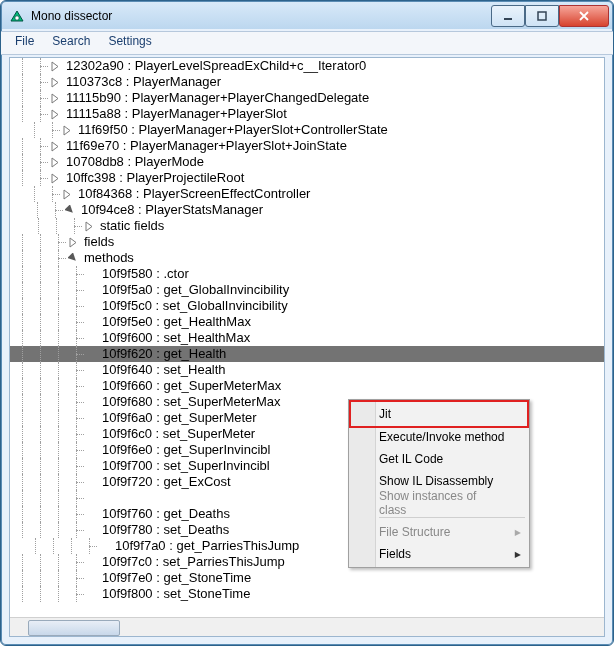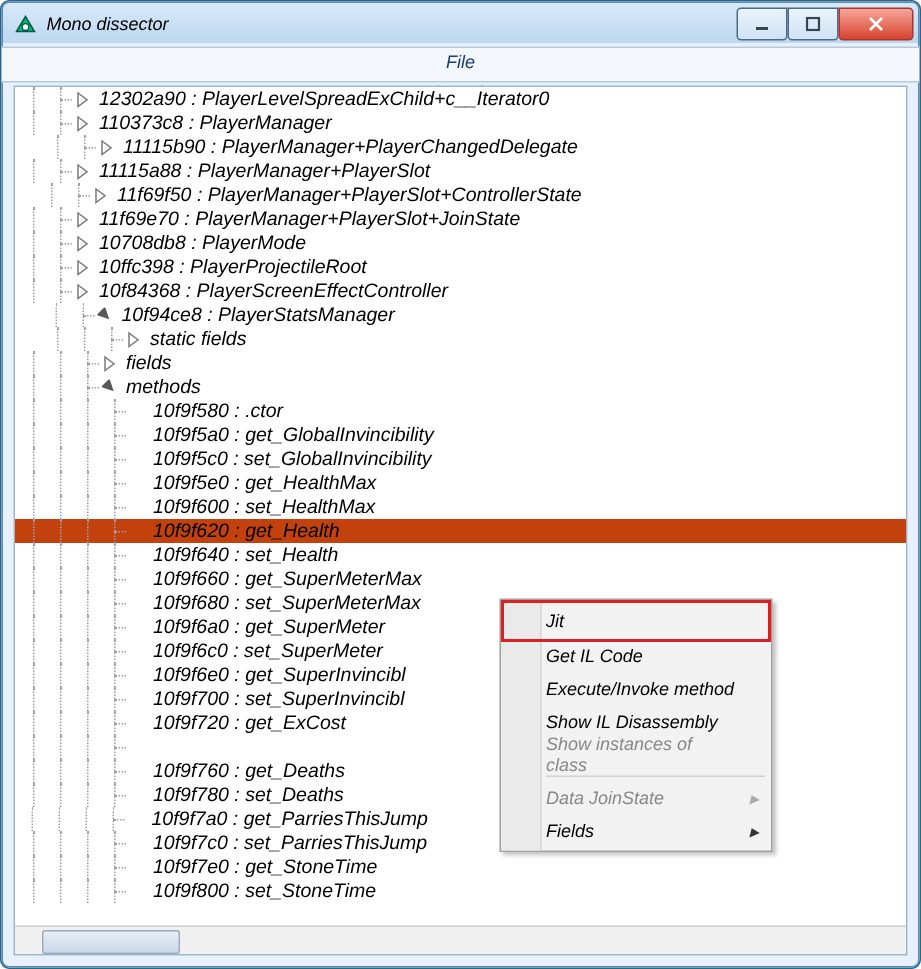--- a/index.html
+++ b/index.html
@@ -2,69 +2,68 @@
 <html><head>
 <meta charset="utf-8">
 <style>
   html,body{margin:0;padding:0;font-family:"Segoe UI",Tahoma,sans-serif;font-size:12px;background:#fff}
   .window{
     width:614px;height:646px;box-sizing:border-box;
     border:1px solid #2c628b;border-radius:6px;
     background:linear-gradient(#d9eaf9,#bcd7ef 28px,#e8f1fb 28px);
     position:relative;overflow:hidden;
     box-shadow:0 0 0 1px #5a8cb4 inset;
-    font-style:italic;
   }
   .titlebar{
     height:30px;display:flex;align-items:center;gap:6px;
     padding:0 0 0 8px;color:#000;
   }
   .app-icon{width:16px;height:16px}
   .title-text{flex:1;font-size:12px}
   .winbtns{display:flex;gap:0;margin-right:4px}
   .winbtn{
     width:32px;height:20px;border:1px solid #4a6a87;border-radius:0 0 3px 3px;
     background:linear-gradient(#eaf3fb,#cfe3f5);display:flex;align-items:center;justify-content:center;
     font-size:10px;color:#345;
   }
   .winbtn.close{background:linear-gradient(#f7a69a,#d7432e);color:#fff;width:48px;border-color:#a33;}
   .winbtn.min{border-top-left-radius:3px}
   .winbtn.close{border-top-right-radius:3px}
   .menubar{
     height:22px;background:#f3f6fa;border-top:1px solid #b6c8dc;border-bottom:1px solid #b6c8dc;
-    display:flex;align-items:center;gap:2px;padding:0 6px;flex-direction:column;
+    display:flex;align-items:flex-start;gap:2px;padding:0 6px;
   }
   .menuitem{padding:2px 8px;color:#1a3e6e;border-radius:3px}
   .client{
     position:absolute;top:56px;left:8px;right:8px;bottom:8px;
     border:1px solid #9cb6cf;background:#fff;box-sizing:border-box;
     overflow:hidden;
   }
   .tree{position:absolute;top:0;left:0;right:0;bottom:18px;overflow:auto;white-space:nowrap;font-family:"Segoe UI",Tahoma,sans-serif;font-size:13px;line-height:16px}
   .pad{display:inline-block;width:18px;height:16px;vertical-align:top;position:relative}
   .pad.line::before{content:"";position:absolute;left:8px;top:0;bottom:0;border-left:1px dotted #a0a0a0}
   .pad.branch::before{content:"";position:absolute;left:8px;top:0;height:8px;border-left:1px dotted #a0a0a0}
   .pad.branch::after{content:"";position:absolute;left:8px;top:8px;width:8px;border-top:1px dotted #a0a0a0}
   .pad.line.branch::before{bottom:0;height:auto}
   .exp{
     display:inline-block;width:11px;height:11px;margin-right:3px;position:relative;top:2px;
   }
   .exp svg{display:block}
   .label{padding-left:2px}
-  .row.sel{background:#c2410c}
+  .row.sel{background:#737373}
   .hscroll{
     position:absolute;left:0;right:0;bottom:0;height:18px;
     background:#f0f0f0;border-top:1px solid #d0d0d0;
   }
   .hscroll .thumb{
     position:absolute;left:18px;top:2px;height:14px;width:90px;
     background:linear-gradient(#e8eef6,#c8d8ea);border:1px solid #9ab;border-radius:2px;
   }
   .ctxmenu{
-    position:absolute;left:332px;top:398px;width:176px;
+    position:absolute;left:347px;top:398px;width:176px;
     background:#f2f2f2;border:1px solid #a0a0a0;box-shadow:2px 2px 3px rgba(0,0,0,.25);
     padding:2px 2px;font-size:12px;z-index:10;
   }
   .ctxmenu .mi{display:flex;align-items:center;height:22px;padding:0 20px 0 28px;position:relative;color:#000}
   .ctxmenu .mi.disabled{color:#888}
   .ctxmenu .mi.sub::after{content:"▶";position:absolute;right:6px;font-size:8px;color:#333}
   .ctxmenu .mi.disabled.sub::after{color:#aaa}
   .ctxmenu .sep{height:1px;margin:3px 2px 3px 28px;background:#cfcfcf}
   .ctxmenu .gutter{position:absolute;left:0;top:0;bottom:0;width:26px;background:#eaeaea;border-right:1px solid #d4d4d4}
   .ctxmenu .mi.highlight{border:2px solid #e02020;box-sizing:border-box;height:28px;margin:-2px}
@@ -107,39 +106,39 @@
   </div>
 
   <div class="client">
     <div class="tree" id="tree">
         <div class="row" style="padding-left:4px"><span class="pad line"></span><span class="pad line branch"></span><span class="exp"><svg width="11" height="11">
               <path d="M2 1 L8 5.5 L2 10 Z" fill="none" stroke="#7a7a7a" stroke-width="1"></path>
             </svg></span><span class="label">12302a90 : PlayerLevelSpreadExChild+<trail_cr>c__Iterator0</trail_cr></span></div>
         <div class="row" style="padding-left:4px"><span class="pad line"></span><span class="pad line branch"></span><span class="exp"><svg width="11" height="11">
               <path d="M2 1 L8 5.5 L2 10 Z" fill="none" stroke="#7a7a7a" stroke-width="1"></path>
             </svg></span><span class="label">110373c8 : PlayerManager</span></div>
-        <div class="row" style="padding-left:20px"><span class="pad line"></span><span class="pad line branch"></span><span class="exp"><svg width="11" height="11">
+        <div class="row" style="padding-left:4px"><span class="pad line"></span><span class="pad line branch"></span><span class="exp"><svg width="11" height="11">
               <path d="M2 1 L8 5.5 L2 10 Z" fill="none" stroke="#7a7a7a" stroke-width="1"></path>
             </svg></span><span class="label">11115b90 : PlayerManager+PlayerChangedDelegate</span></div>
         <div class="row" style="padding-left:4px"><span class="pad line"></span><span class="pad line branch"></span><span class="exp"><svg width="11" height="11">
               <path d="M2 1 L8 5.5 L2 10 Z" fill="none" stroke="#7a7a7a" stroke-width="1"></path>
             </svg></span><span class="label">11115a88 : PlayerManager+PlayerSlot</span></div>
         <div class="row" style="padding-left:16px"><span class="pad line"></span><span class="pad line branch"></span><span class="exp"><svg width="11" height="11">
               <path d="M2 1 L8 5.5 L2 10 Z" fill="none" stroke="#7a7a7a" stroke-width="1"></path>
             </svg></span><span class="label">11f69f50 : PlayerManager+PlayerSlot+ControllerState</span></div>
         <div class="row" style="padding-left:4px"><span class="pad line"></span><span class="pad line branch"></span><span class="exp"><svg width="11" height="11">
               <path d="M2 1 L8 5.5 L2 10 Z" fill="none" stroke="#7a7a7a" stroke-width="1"></path>
             </svg></span><span class="label">11f69e70 : PlayerManager+PlayerSlot+JoinState</span></div>
         <div class="row" style="padding-left:4px"><span class="pad line"></span><span class="pad line branch"></span><span class="exp"><svg width="11" height="11">
               <path d="M2 1 L8 5.5 L2 10 Z" fill="none" stroke="#7a7a7a" stroke-width="1"></path>
             </svg></span><span class="label">10708db8 : PlayerMode</span></div>
         <div class="row" style="padding-left:4px"><span class="pad line"></span><span class="pad line branch"></span><span class="exp"><svg width="11" height="11">
               <path d="M2 1 L8 5.5 L2 10 Z" fill="none" stroke="#7a7a7a" stroke-width="1"></path>
             </svg></span><span class="label">10ffc398 : PlayerProjectileRoot</span></div>
-        <div class="row" style="padding-left:4px"><span class="pad line"></span><span class="pad line branch"></span><span class="exp"><svg width="11" height="11">
+        <div class="row" style="padding-left:16px"><span class="pad line"></span><span class="pad line branch"></span><span class="exp"><svg width="11" height="11">
               <path d="M2 1 L8 5.5 L2 10 Z" fill="none" stroke="#7a7a7a" stroke-width="1"></path>
             </svg></span><span class="label">10f84368 : PlayerScreenEffectController</span></div>
         <div class="row" style="padding-left:19px"><span class="pad line"></span><span class="pad line branch"></span><span class="exp"><svg width="11" height="11">
               <path d="M1 1 L9 5 L1 9 Z" fill="#595959" transform="rotate(45 5 5)"></path>
             </svg></span><span class="label">10f94ce8 : PlayerStatsManager</span></div>
         <div class="row" style="padding-left:20px"><span class="pad line"></span><span class="pad line"></span><span class="pad line branch"></span><span class="exp"><svg width="11" height="11">
               <path d="M2 1 L8 5.5 L2 10 Z" fill="none" stroke="#7a7a7a" stroke-width="1"></path>
             </svg></span><span class="label">static fields</span></div>
         <div class="row" style="padding-left:4px"><span class="pad line"></span><span class="pad line"></span><span class="pad line branch"></span><span class="exp"><svg width="11" height="11">
               <path d="M2 1 L8 5.5 L2 10 Z" fill="none" stroke="#7a7a7a" stroke-width="1"></path>
@@ -157,34 +156,34 @@
         <div class="row" style="padding-left:4px"><span class="pad line"></span><span class="pad line"></span><span class="pad line"></span><span class="pad line branch"></span><span class="exp"></span><span class="label">10f9f660 : get_SuperMeterMax</span></div>
         <div class="row" style="padding-left:4px"><span class="pad line"></span><span class="pad line"></span><span class="pad line"></span><span class="pad line branch"></span><span class="exp"></span><span class="label">10f9f680 : set_SuperMeterMax</span></div>
         <div class="row" style="padding-left:4px"><span class="pad line"></span><span class="pad line"></span><span class="pad line"></span><span class="pad line branch"></span><span class="exp"></span><span class="label">10f9f6a0 : get_SuperMeter</span></div>
         <div class="row" style="padding-left:4px"><span class="pad line"></span><span class="pad line"></span><span class="pad line"></span><span class="pad line branch"></span><span class="exp"></span><span class="label">10f9f6c0 : set_SuperMeter</span></div>
         <div class="row" style="padding-left:4px"><span class="pad line"></span><span class="pad line"></span><span class="pad line"></span><span class="pad line branch"></span><span class="exp"></span><span class="label">10f9f6e0 : get_SuperInvincibl</span></div>
         <div class="row" style="padding-left:4px"><span class="pad line"></span><span class="pad line"></span><span class="pad line"></span><span class="pad line branch"></span><span class="exp"></span><span class="label">10f9f700 : set_SuperInvincibl</span></div>
         <div class="row" style="padding-left:4px"><span class="pad line"></span><span class="pad line"></span><span class="pad line"></span><span class="pad line branch"></span><span class="exp"></span><span class="label">10f9f720 : get_ExCost</span></div>
         <div class="row" style="padding-left:4px"><span class="pad line"></span><span class="pad line"></span><span class="pad line"></span><span class="pad line branch"></span><span class="exp"></span></div>
         <div class="row" style="padding-left:4px"><span class="pad line"></span><span class="pad line"></span><span class="pad line"></span><span class="pad line branch"></span><span class="exp"></span><span class="label">10f9f760 : get_Deaths</span></div>
         <div class="row" style="padding-left:4px"><span class="pad line"></span><span class="pad line"></span><span class="pad line"></span><span class="pad line branch"></span><span class="exp"></span><span class="label">10f9f780 : set_Deaths</span></div>
-        <div class="row" style="padding-left:3px"><span class="pad line"></span><span class="pad line"></span><span class="pad line"></span><span class="pad line branch"></span><span class="exp"></span><span class="label">10f9f7a0 : get_ParriesThisJump</span></div>
+        <div class="row" style="padding-left:17px"><span class="pad line"></span><span class="pad line"></span><span class="pad line"></span><span class="pad line branch"></span><span class="exp"></span><span class="label">10f9f7a0 : get_ParriesThisJump</span></div>
         <div class="row" style="padding-left:4px"><span class="pad line"></span><span class="pad line"></span><span class="pad line"></span><span class="pad line branch"></span><span class="exp"></span><span class="label">10f9f7c0 : set_ParriesThisJump</span></div>
         <div class="row" style="padding-left:4px"><span class="pad line"></span><span class="pad line"></span><span class="pad line"></span><span class="pad line branch"></span><span class="exp"></span><span class="label">10f9f7e0 : get_StoneTime</span></div>
         <div class="row" style="padding-left:4px"><span class="pad line"></span><span class="pad line"></span><span class="pad line"></span><span class="pad line branch"></span><span class="exp"></span><span class="label">10f9f800 : set_StoneTime</span></div>
       </div>
     <div class="hscroll">
       <div class="thumb"></div>
     </div>
   </div>
 
   <div class="ctxmenu" id="ctx">
     <div class="gutter"></div>
   <div class="mi highlight">Jit</div>
+      <div class="mi">Execute/Invoke method</div>
       <div class="mi">Get IL Code</div>
-      <div class="mi">Execute/Invoke method</div>
       <div class="mi">Show IL Disassembly</div>
       <div class="mi disabled">Show instances of class</div>
       <div class="sep"></div>
-      <div class="mi disabled sub">Data JoinState</div>
+      <div class="mi disabled sub">File Structure</div>
       <div class="mi sub">Fields</div>
     </div>
 </div>
 
 </body></html>

